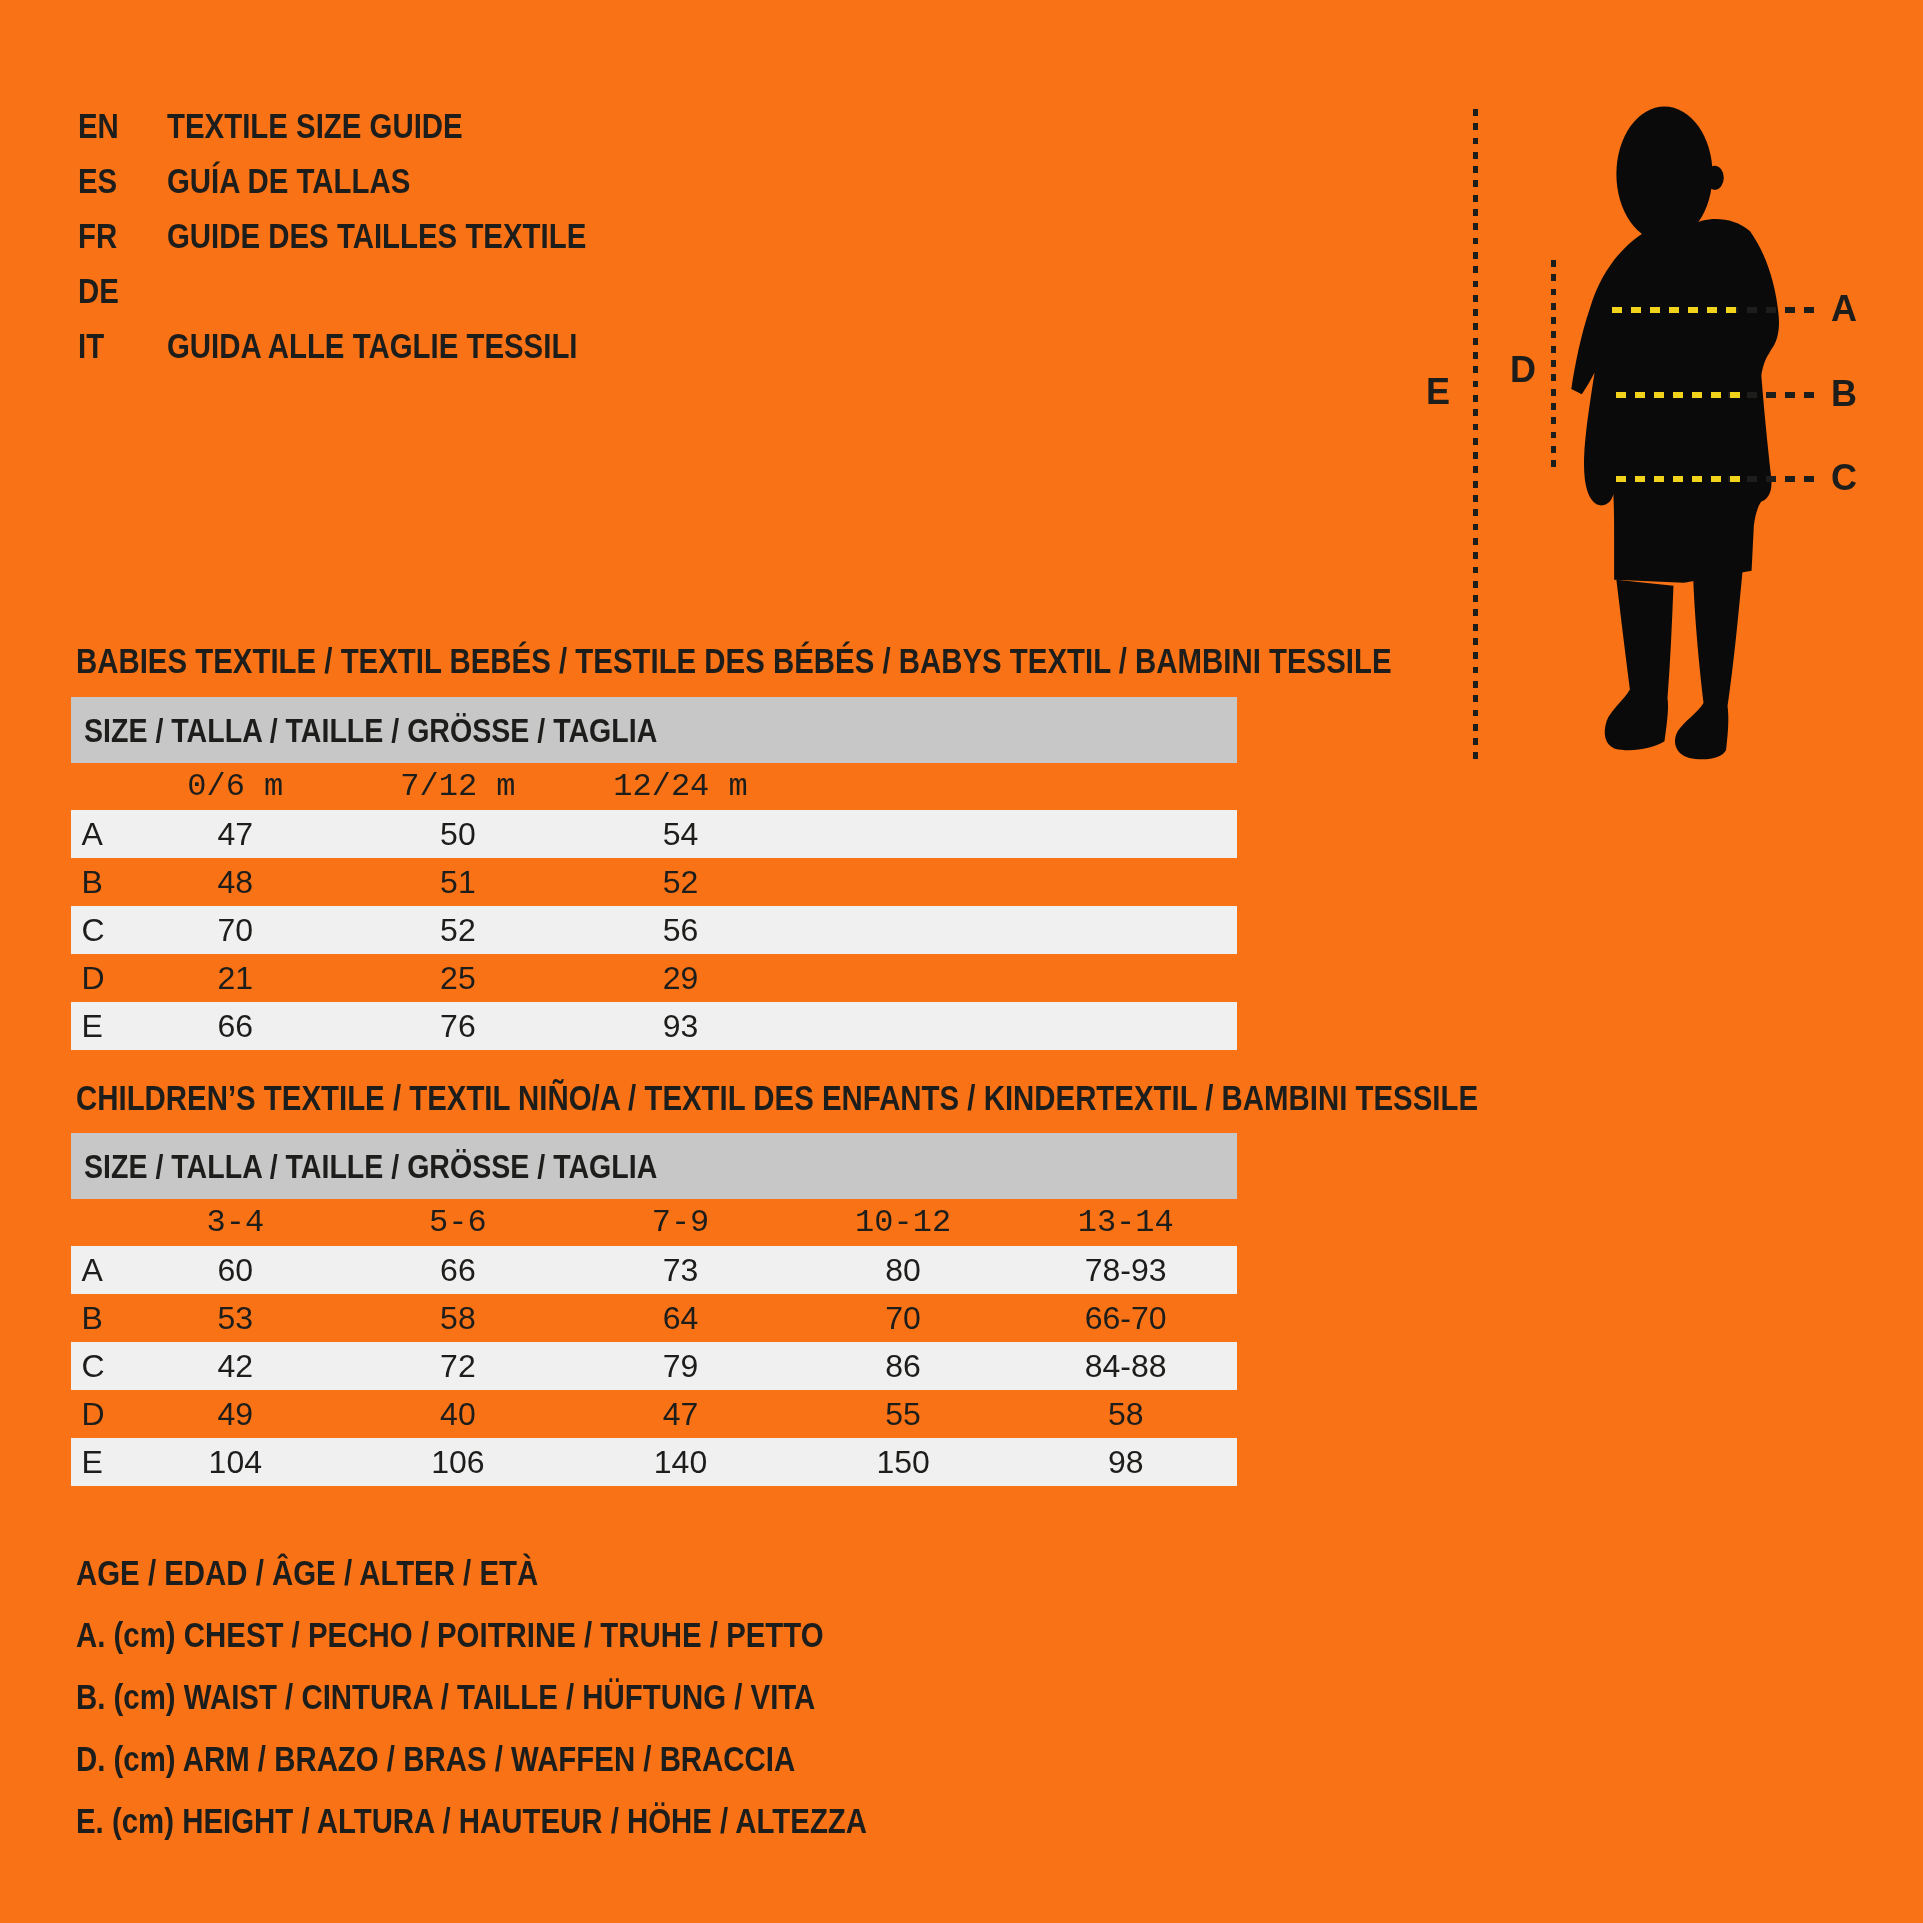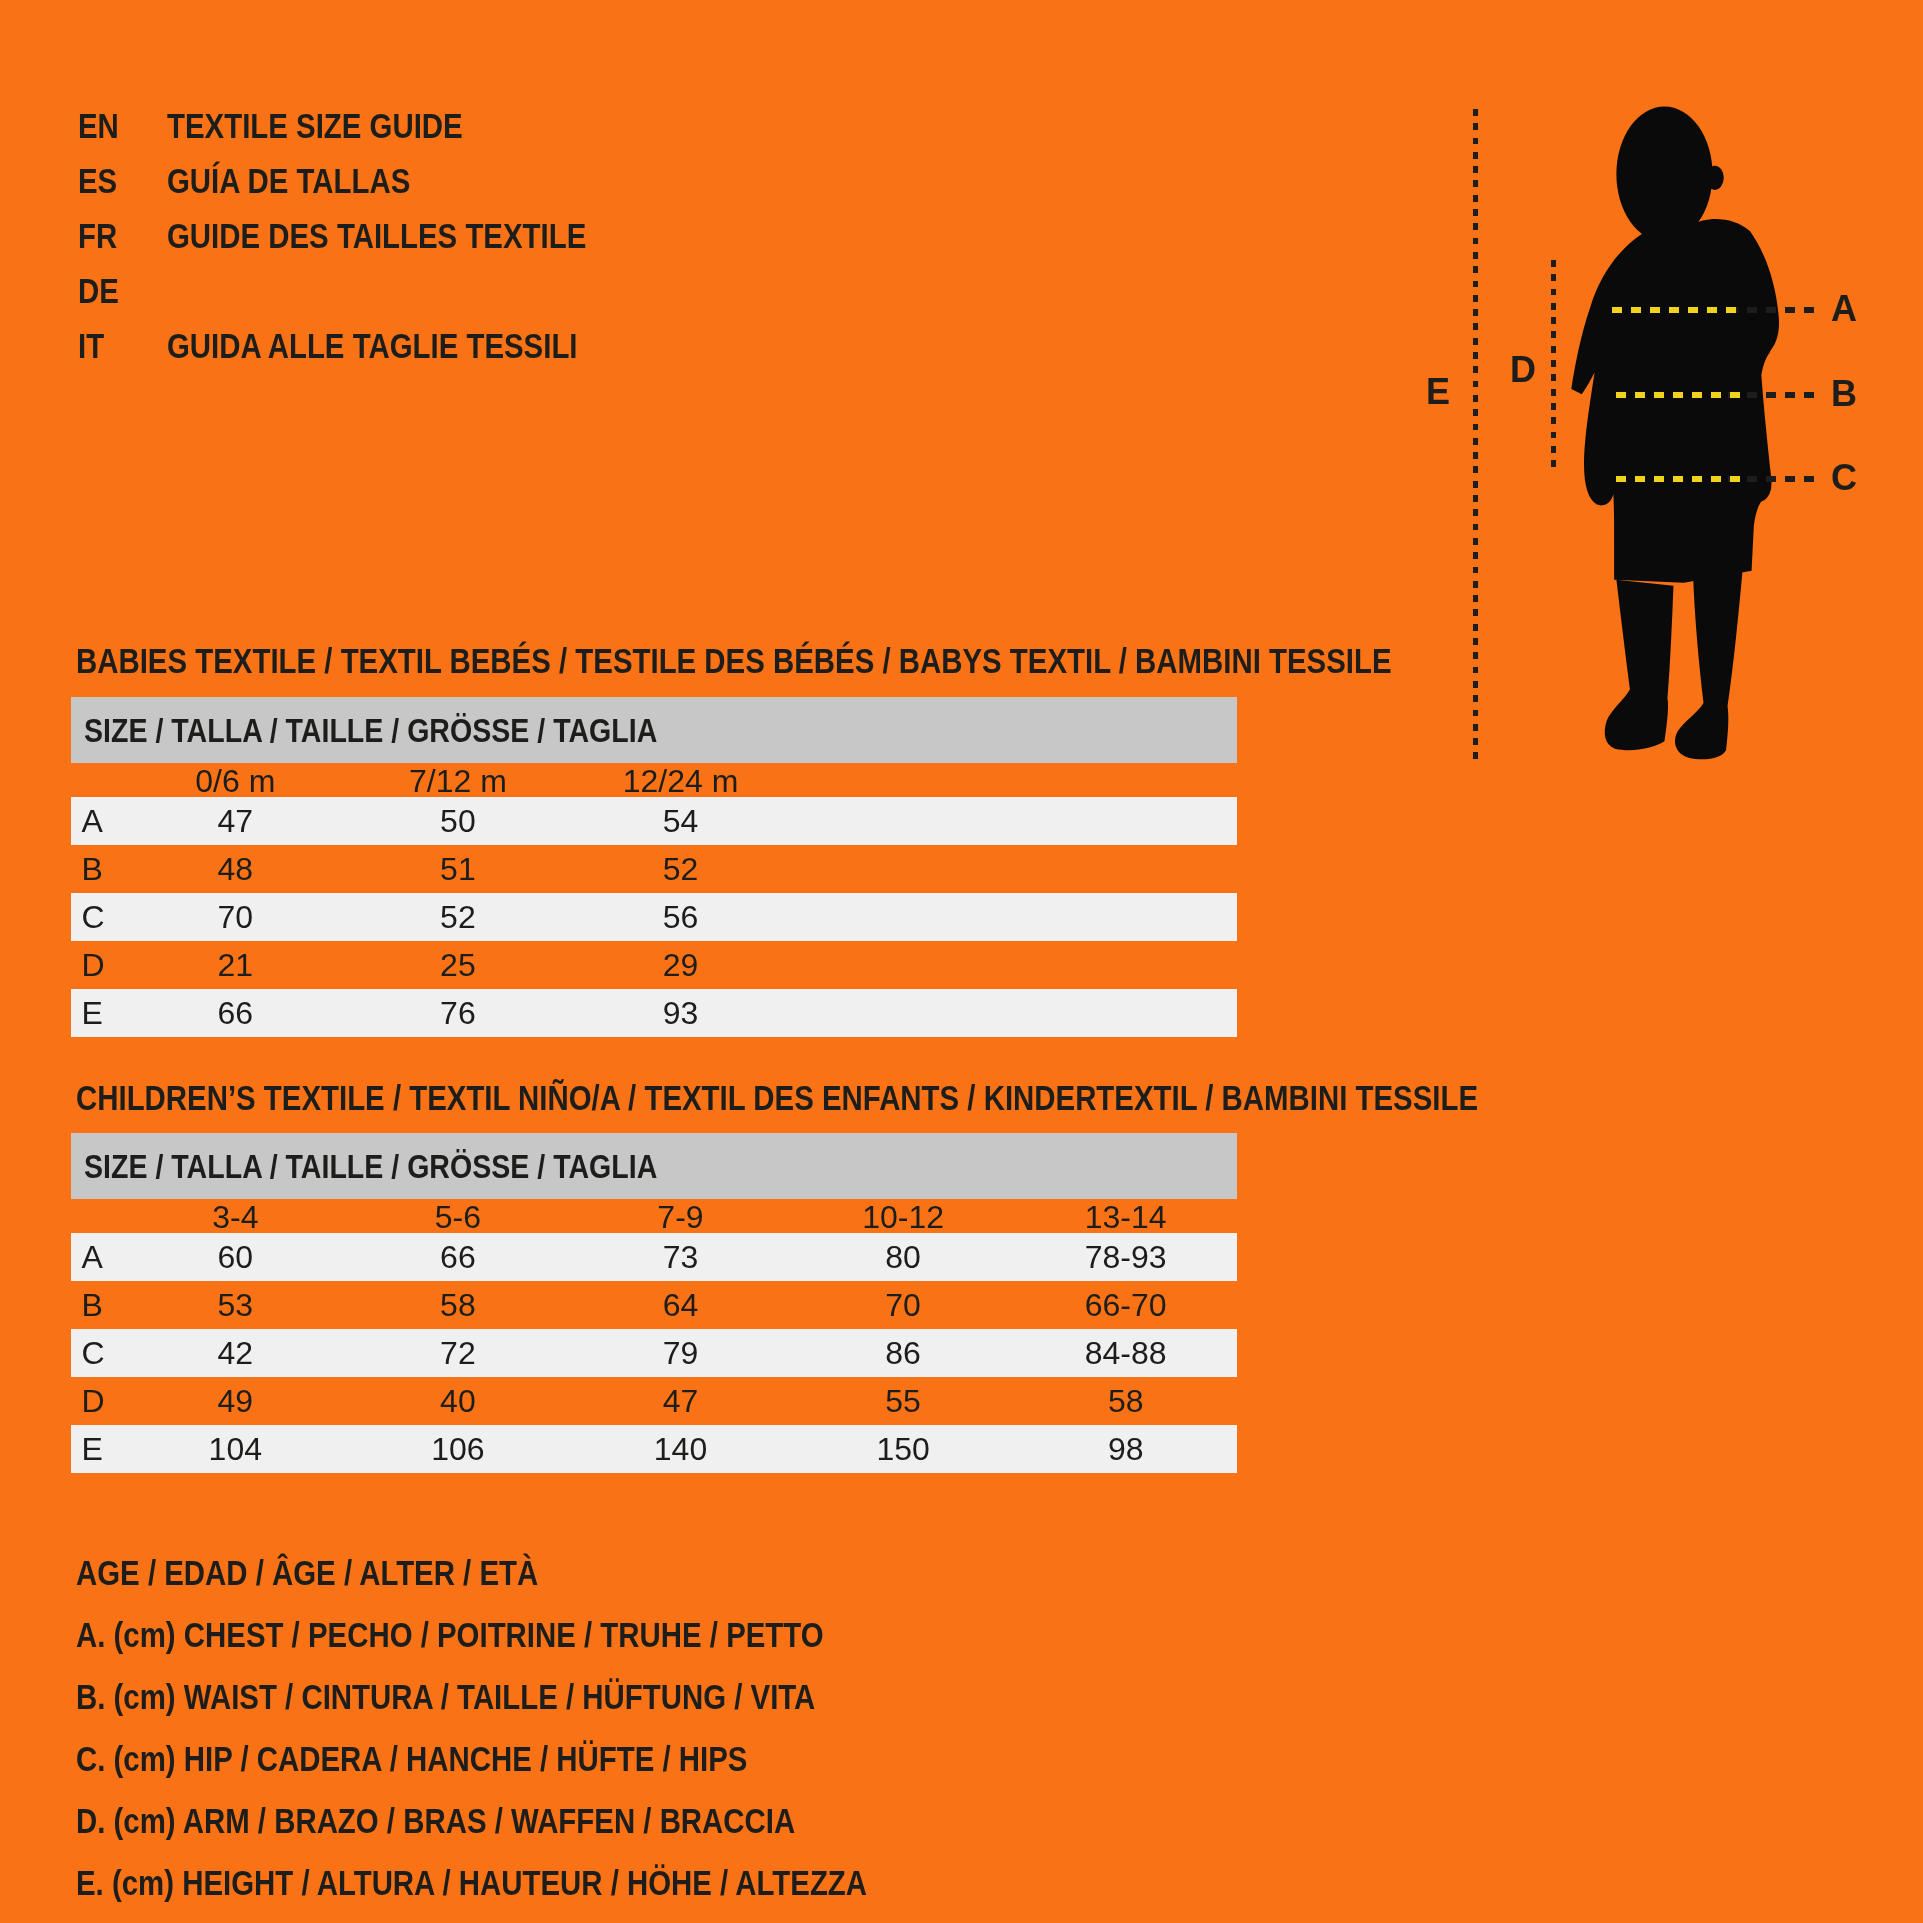--- a/index.html
+++ b/index.html
@@ -12,21 +12,21 @@
   #langs{position:absolute;left:78px;top:98px;}
   .lang-row{display:flex;height:55px;align-items:center;font-size:35px;font-weight:700;}
   .lang-code{width:89px;flex:0 0 89px;}
   
   .sec-head{position:absolute;left:76px;font-size:35px;font-weight:700;white-space:nowrap;}
   
   .size-table{position:absolute;left:71px;width:1166px;}
   .band{height:66px;background:#c7c7c7;display:flex;align-items:center;font-size:34px;font-weight:700;}
   .band .cx{margin-left:12.8px;}
   .trow{display:grid;grid-template-columns:53px repeat(5,1fr);align-items:center;font-size:32px;}
-  .thead-row{height:34px;font-weight:400;}
+  .thead-row{height:47px;font-weight:400;font-family:Liberation Mono, monospace;}
   .drow{height:48px;font-weight:400;}
   .striped{background:#f0f0f0;}
   .rlabel{padding-left:10.5px;text-align:left;}
   .cell{text-align:center;}
   
   #legend{position:absolute;left:76px;top:1542px;}
   .legend-line{height:62px;display:flex;align-items:center;font-size:35px;font-weight:700;}
   
   .vdots{position:absolute;width:4.5px;background:repeating-linear-gradient(180deg,#1d1d1b 0 6.8px,transparent 6.8px 14.3px);}
   .hdash-dark{position:absolute;height:6px;background:repeating-linear-gradient(90deg,#1d1d1b 0 9.8px,transparent 9.8px 19px);}
@@ -239,23 +239,20 @@
     <div class="legend-line">
         <span class="cx">AGE / EDAD / ÂGE / ALTER / ETÀ</span>
       </div>
     <div class="legend-line">
         <span class="cx">A. (cm) CHEST / PECHO / POITRINE / TRUHE / PETTO</span>
       </div>
     <div class="legend-line">
         <span class="cx">B. (cm) WAIST / CINTURA / TAILLE / HÜFTUNG / VITA</span>
       </div>
     <div class="legend-line">
-        <span class="cx">C. (cm) HIP / CADERA / HANCHE / HÜFTE / HIPS</span>
-      </div>
-    <div class="legend-line">
         <span class="cx">D. (cm) ARM / BRAZO / BRAS / WAFFEN / BRACCIA</span>
       </div>
     <div class="legend-line">
         <span class="cx">E. (cm) HEIGHT / ALTURA / HAUTEUR / HÖHE / ALTEZZA</span>
       </div>
   </div>
 
 </div>
 
 

